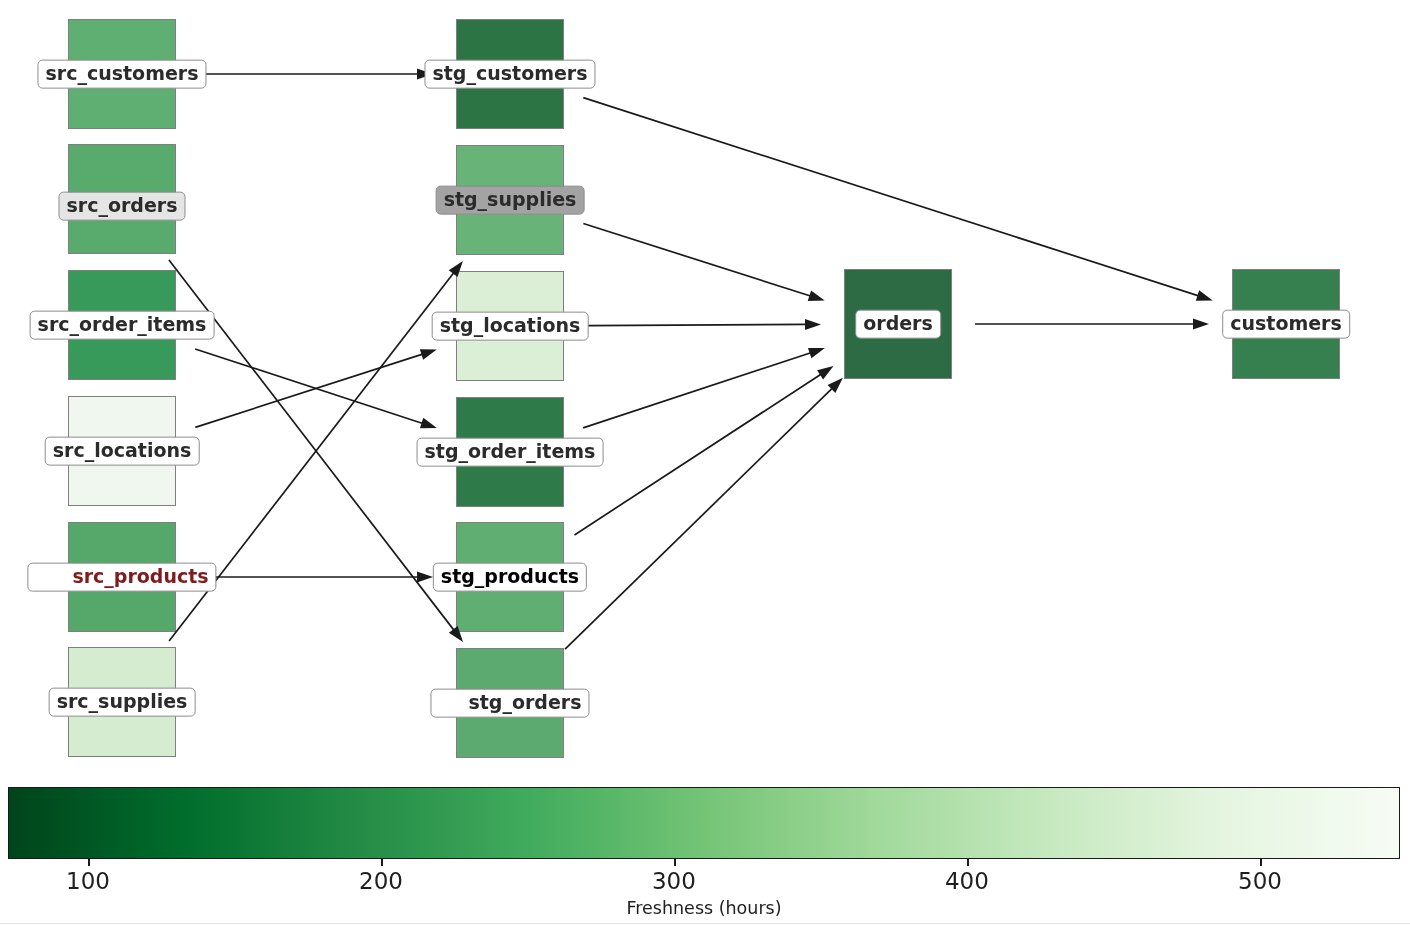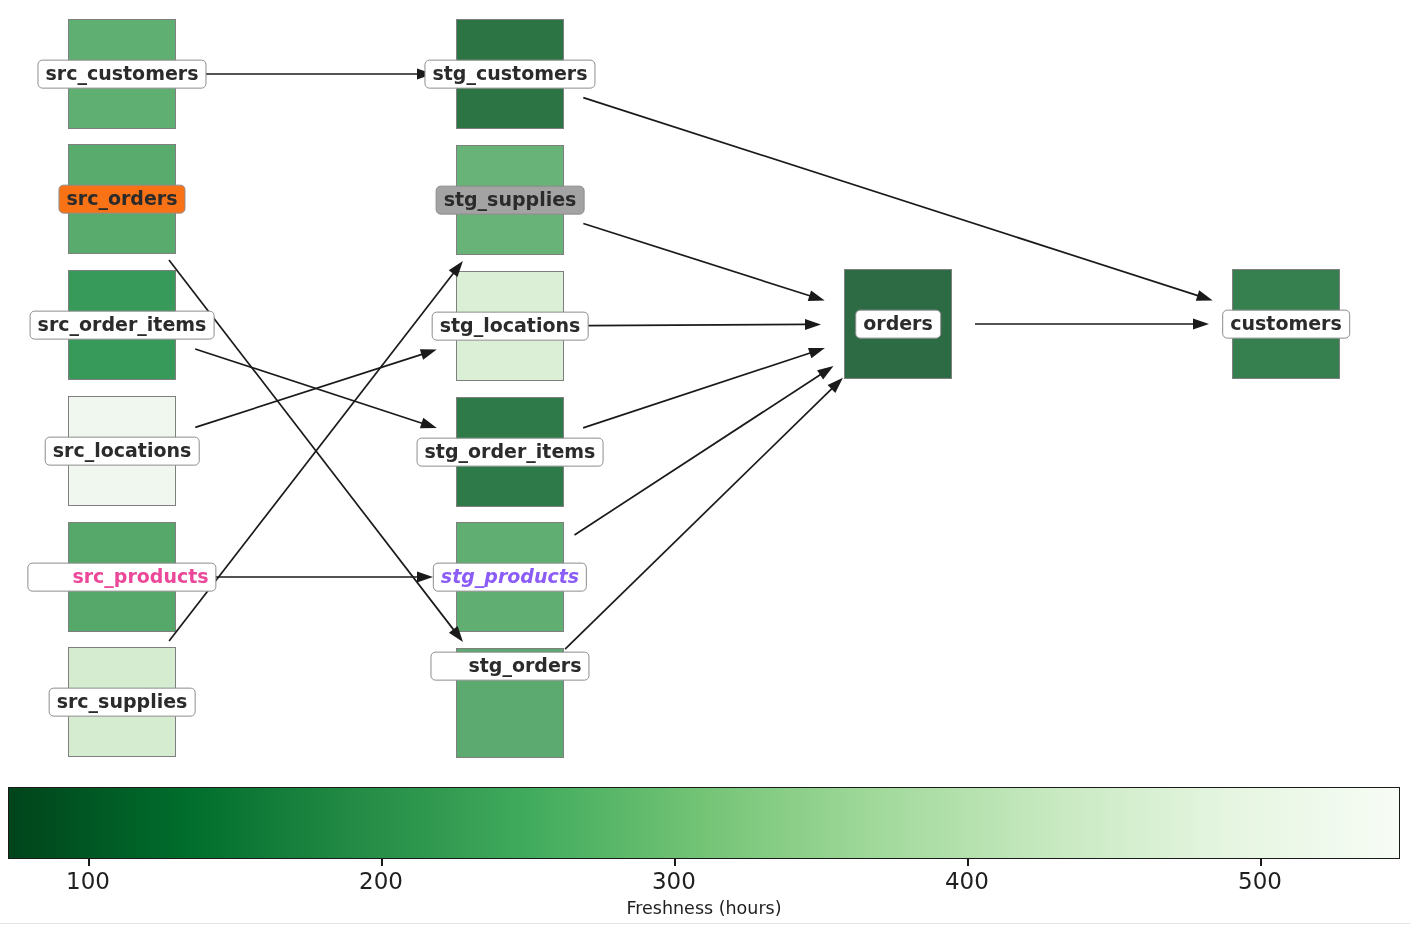--- a/index.html
+++ b/index.html
@@ -134,41 +134,41 @@
       </g>
       <g>
         <line x1="975" y1="324" x2="1195" y2="324" stroke="#1a1a1a" stroke-width="1.7"></line>
         <polygon points="1209,324 1193,329.5 1193,318.5" fill="#1a1a1a"></polygon>
       </g>
     </svg>
   <div id="node-layer">
       <div class="node-box" style="left: 68px; top: 19px; width: 108px; height: 110px; background: rgb(95, 174, 114); border-color: rgb(127, 127, 127);"></div>
       <div class="node-label" style="left: 122px; top: 74px; background: rgb(255, 255, 255); border-color: rgb(140, 140, 140); color: rgb(43, 43, 43);">src_customers</div>
       <div class="node-box" style="left: 68px; top: 144px; width: 108px; height: 110px; background: rgb(88, 171, 109); border-color: rgb(127, 127, 127);"></div>
-      <div class="node-label" style="left: 122px; top: 199px; background: #f97316; border-color: rgb(140, 140, 140); color: rgb(43, 43, 43);">src_orders</div>
+      <div class="node-label" style="left: 122px; top: 206px; background: #e5e5e5; border-color: rgb(140, 140, 140); color: rgb(43, 43, 43);">src_orders</div>
       <div class="node-box" style="left: 68px; top: 270px; width: 108px; height: 110px; background: rgb(55, 153, 90); border-color: rgb(127, 127, 127);"></div>
       <div class="node-label" style="left: 122px; top: 325px; background: rgb(255, 255, 255); border-color: rgb(140, 140, 140); color: rgb(43, 43, 43);">src_order_items</div>
       <div class="node-box" style="left: 68px; top: 396px; width: 108px; height: 110px; background: rgb(240, 247, 238); border-color: rgb(127, 127, 127);"></div>
       <div class="node-label" style="left: 122px; top: 451px; background: rgb(255, 255, 255); border-color: rgb(140, 140, 140); color: rgb(43, 43, 43); text-align: right;">src_locations</div>
       <div class="node-box" style="left: 68px; top: 522px; width: 108px; height: 110px; background: rgb(86, 167, 106); border-color: rgb(127, 127, 127);"></div>
-      <div class="node-label" style="left: 122px; top: 577px; background: rgb(255, 255, 255); border-color: rgb(140, 140, 140); color: #ec4899; padding-left: 44px;">src_products</div>
+      <div class="node-label" style="left: 122px; top: 577px; background: rgb(255, 255, 255); border-color: rgb(140, 140, 140); color: #7f1d1d; padding-left: 44px;">src_products</div>
       <div class="node-box" style="left: 68px; top: 647px; width: 108px; height: 110px; background: rgb(213, 236, 209); border-color: rgb(127, 127, 127);"></div>
       <div class="node-label" style="left: 122px; top: 702px; background: rgb(255, 255, 255); border-color: rgb(140, 140, 140); color: rgb(43, 43, 43);">src_supplies</div>
       <div class="node-box" style="left: 456px; top: 19px; width: 108px; height: 110px; background: rgb(45, 116, 69); border-color: rgb(127, 127, 127);"></div>
       <div class="node-label" style="left: 510px; top: 74px; background: rgb(255, 255, 255); border-color: rgb(140, 140, 140); color: rgb(43, 43, 43);">stg_customers</div>
       <div class="node-box" style="left: 456px; top: 145px; width: 108px; height: 110px; background: rgb(103, 179, 120); border-color: rgb(127, 127, 127);"></div>
       <div class="node-label" style="left: 510px; top: 200px; background: #a3a3a3; border-color: rgb(140, 140, 140); color: rgb(43, 43, 43);">stg_supplies</div>
       <div class="node-box" style="left: 456px; top: 271px; width: 108px; height: 110px; background: rgb(218, 239, 214); border-color: rgb(127, 127, 127);"></div>
       <div class="node-label" style="left: 510px; top: 326px; background: rgb(255, 255, 255); border-color: rgb(140, 140, 140); color: rgb(43, 43, 43);">stg_locations</div>
       <div class="node-box" style="left: 456px; top: 397px; width: 108px; height: 110px; background: rgb(46, 123, 73); border-color: rgb(127, 127, 127);"></div>
       <div class="node-label" style="left: 510px; top: 452px; background: rgb(255, 255, 255); border-color: rgb(140, 140, 140); color: rgb(43, 43, 43);">stg_order_items</div>
       <div class="node-box" style="left: 456px; top: 522px; width: 108px; height: 110px; background: rgb(97, 174, 115); border-color: rgb(127, 127, 127);"></div>
-      <div class="node-label" style="left: 510px; top: 577px; background: rgb(255, 255, 255); border-color: rgb(140, 140, 140); color: #8b5cf6; font-style: italic;">stg_products</div>
+      <div class="node-label" style="left: 510px; top: 577px; background: rgb(255, 255, 255); border-color: rgb(140, 140, 140); color: #000000;">stg_products</div>
       <div class="node-box" style="left: 456px; top: 648px; width: 108px; height: 110px; background: rgb(92, 170, 111); border-color: rgb(127, 127, 127);"></div>
-      <div class="node-label" style="left: 510px; top: 666px; background: rgb(255, 255, 255); border-color: rgb(140, 140, 140); color: rgb(43, 43, 43); padding-left: 37px;">stg_orders</div>
+      <div class="node-label" style="left: 510px; top: 703px; background: rgb(255, 255, 255); border-color: rgb(140, 140, 140); color: rgb(43, 43, 43); padding-left: 37px;">stg_orders</div>
       <div class="node-box" style="left: 844px; top: 269px; width: 108px; height: 110px; background: rgb(45, 107, 69); border-color: rgb(127, 127, 127);"></div>
       <div class="node-label" style="left: 898px; top: 324px; background: rgb(255, 255, 255); border-color: rgb(140, 140, 140); color: rgb(43, 43, 43);">orders</div>
       <div class="node-box" style="left: 1232px; top: 269px; width: 108px; height: 110px; background: rgb(53, 128, 78); border-color: rgb(127, 127, 127);"></div>
       <div class="node-label" style="left: 1286px; top: 324px; background: rgb(255, 255, 255); border-color: rgb(140, 140, 140); color: rgb(43, 43, 43);">customers</div>
     </div>
 
   <div id="colorbar">
     <div id="colorbar-bar" style="left: 8px; top: 787px; width: 1392px; height: 72px; border-color: rgb(26, 26, 26); background: linear-gradient(to right, rgb(0, 68, 27), rgb(0, 109, 44), rgb(35, 139, 69), rgb(65, 171, 93), rgb(116, 196, 118), rgb(161, 217, 155), rgb(199, 233, 192), rgb(229, 245, 224), rgb(247, 252, 245));"></div>
     <div id="colorbar-ticks">
         <div class="cb-tick" style="left: 88.04px; top: 859px;"></div>

